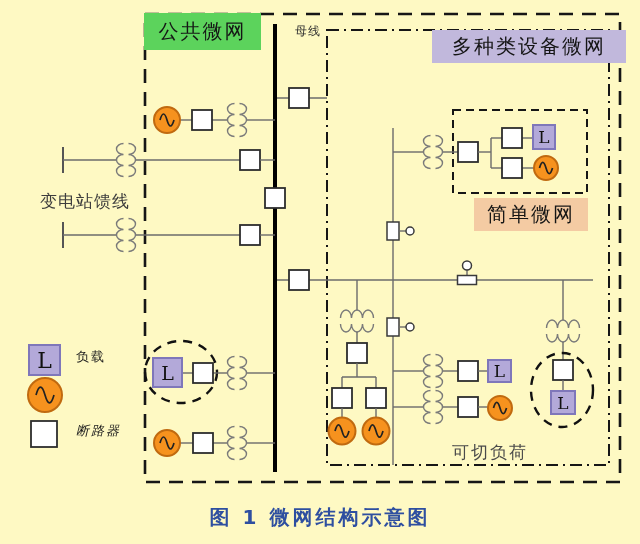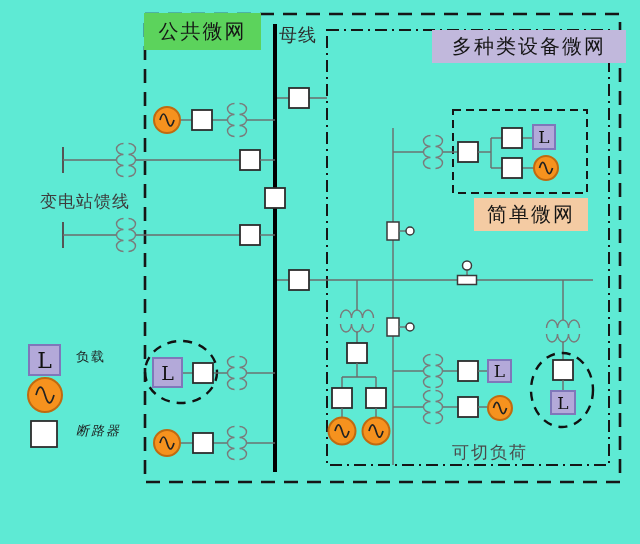--- a/index.html
+++ b/index.html
@@ -1,16 +1,16 @@
 <!DOCTYPE html>
 <html><head>
 <meta charset="utf-8">
 <style>
   html,body{margin:0;padding:0;background:#ffffff;}
-  .stage{position:relative;width:640px;height:544px;background:#5eead4;overflow:hidden;
+  .stage{position:relative;width:640px;height:544px;background:#fef9c3;overflow:hidden;
          font-family:"DejaVu Sans","Liberation Sans",sans-serif;}
   .stage svg{position:absolute;left:0;top:0;}
 
   .wire{stroke:#6b6b6b;stroke-width:1.4;fill:none;}
   .coil{stroke:#7a7a7a;stroke-width:1.4;fill:none;}
   .brk{fill:#ffffff;stroke:#2d2d2d;stroke-width:1.8;}
   .swr{fill:#ffffff;stroke:#3a3a3a;stroke-width:1.5;}
   .swc{fill:#ffffff;stroke:#3a3a3a;stroke-width:1.5;}
   .src{fill:#F6921E;stroke:#C06A10;stroke-width:2;}
   .sine{fill:none;stroke:#222;stroke-width:1.7;}
@@ -19,21 +19,21 @@
   .smB{fill:none;stroke:#161616;stroke-width:2;stroke-dasharray:8 5;}
   .dcirc{fill:none;stroke:#111;stroke-width:2.4;stroke-dasharray:9 7;}
   .busline{stroke:#000;stroke-width:4;}
   .term{stroke:#555;stroke-width:2;}
 
   .lbl{position:absolute;display:flex;align-items:center;justify-content:center;
        color:#151515;font-size:20px;letter-spacing:2px;white-space:nowrap;}
   .green-lbl{left:144px;top:13px;width:117px;height:37px;background:#5CD35C;}
   .purple-lbl{left:432px;top:30px;width:194px;height:33px;background:#C1B8DC;font-family:Liberation Mono, monospace;}
   .orange-lbl{left:474px;top:198px;width:114px;height:33px;background:#F4CBA3;}
-  .bus-lbl{left:279px;top:23px;font-size:18px;letter-spacing:1px;color:#2e2e2e;}
+  .bus-lbl{left:295px;top:23px;font-size:12px;letter-spacing:1px;color:#2e2e2e;}
   .feeder-lbl{left:40px;top:190px;font-size:17px;letter-spacing:1px;color:#3d3d3d;}
   .shed-lbl{left:452px;top:441px;font-size:17px;letter-spacing:2px;color:#4a4a4a;text-align:center;}
 
   .loadbox{position:absolute;display:flex;align-items:center;justify-content:center;
            background:#B3A9D9;border:2px solid#7F77BA;box-sizing:border-box;
            font-family:"DejaVu Serif","Liberation Serif",serif;color:#111;font-size:19px;}
   .lb-pub{left:152px;top:357px;width:31px;height:31px;}
   .lb-simple{left:532px;top:124px;width:24px;height:26px;font-size:17px;}
   .lb-mid{left:487px;top:359px;width:25px;height:24px;font-size:17px;}
   .lb-shed{left:550px;top:390px;width:26px;height:25px;font-size:17px;}
@@ -259,14 +259,15 @@
 
 <div class="loadbox lb-pub">L</div>
 <div class="loadbox lb-simple">L</div>
 <div class="loadbox lb-mid">L</div>
 <div class="loadbox lb-shed">L</div>
 
 <div class="loadbox lb-legend">L</div>
 <div class="leg-txt leg1">负载</div>
 <div class="leg-txt leg3">断路器</div>
 
+<div class="caption">图 1 微网结构示意图</div>
 
 </div>
 
 </body></html>

